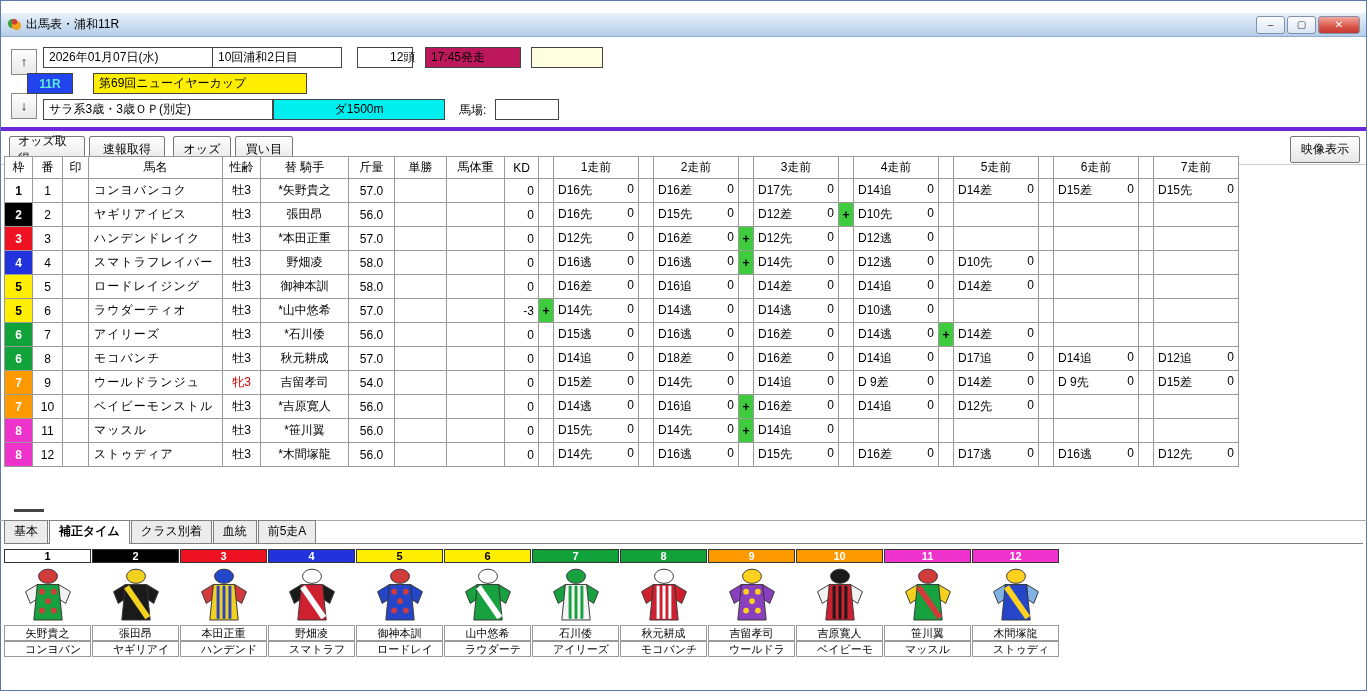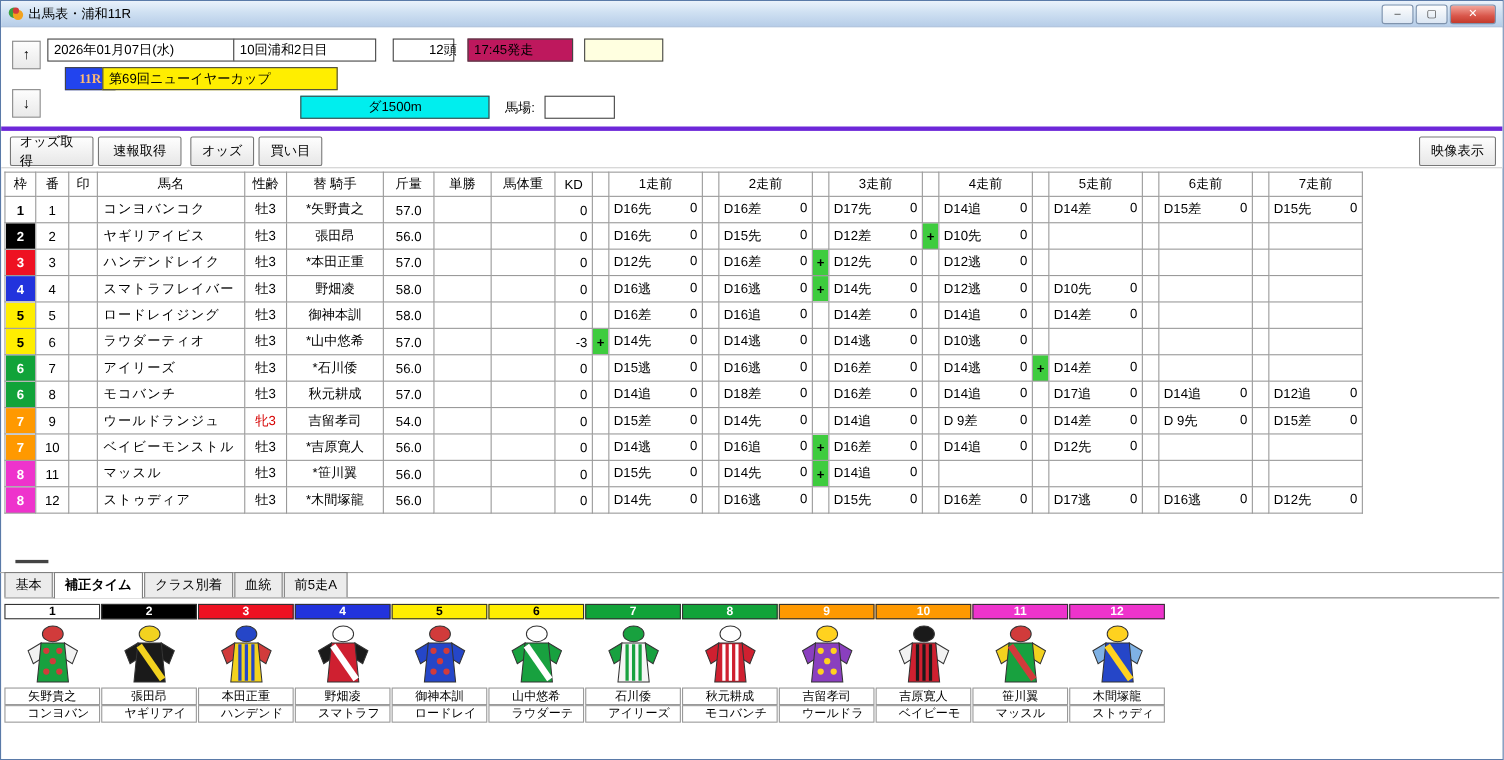--- a/index.html
+++ b/index.html
@@ -4,21 +4,21 @@
 <style>
   * { box-sizing: border-box; margin: 0; padding: 0; }
   html,body { width:1367px; height:691px; }
   body {
     font-family: "Liberation Sans", "DejaVu Sans", sans-serif;
     font-size: 12px; color:#000; background:#fff; overflow:hidden;
     border:1px solid #5a7aa8;
   }
   
   .titlebar { height:24px; background:linear-gradient(#eaf2fb,#cfe0f2 45%,#b6cde8);
-    display:flex; align-items:center; padding:0 4px; border-bottom:1px solid #93afd0; }
+    display:flex; align-items:center; padding:0 4px; border-bottom:1px solid #93afd0;margin-top:12px; }
   .app-icon { width:15px; height:15px; margin:0 4px 0 2px; }
   .title-text { font-size:12px; }
   .win-btns { margin-left:auto; display:flex; gap:2px; padding-right:2px; }
   .win-btn { width:29px; height:18px; border:1px solid #7f93ad; border-radius:3px;
     background:linear-gradient(#fdfdfd,#dbe6f3); display:flex; align-items:center;
     justify-content:center; font-size:10px; color:#333; }
   .win-btn.close { width:42px; background:linear-gradient(#f3a79d,#d9564a 60%,#c33a2c); color:#fff; }
   
   .header-panel { position:relative; height:90px; background:#fff; }
   .arrow-btn { position:absolute; left:10px; width:26px; height:26px; border:1px solid #888;
@@ -86,23 +86,24 @@
 <div class="header-panel">
   <div class="arrow-btn" style="top:12px;">↑</div>
   <div class="arrow-btn" style="top:56px;">↓</div>
 
   <div class="fbox" style="left:42px; top:10px; width:170px;">2026年01月07日(水)</div>
   <div class="fbox" style="left:211px; top:10px; width:130px;">10回浦和2日目</div>
   <div class="fbox" style="left:356px; top:10px; width:56px;padding-left:32px;">12頭</div>
   <div class="fbox" style="left:424px; top:10px; width:96px; background:#be185d;">17:45発走</div>
   <div class="fbox" style="left:530px; top:10px; width:72px; background:#ffffe0;"></div>
 
-  <div class="fbox" style="left:58px; top:36px; width:46px; background:#2244ee; color:#fdba74; font-weight:bold; justify-content:center;font-family:Liberation Serif, serif;">11R</div>
+  <div class="fbox" style="left:26px; top:36px; width:46px; background:#2244ee; color:#5eead4; font-weight:bold; justify-content:center;">11R</div>
   <div class="fbox" style="left:92px; top:36px; width:214px; background:#ffee00;">第69回ニューイヤーカップ</div>
 
+  <div class="fbox" style="left:42px; top:62px; width:230px;">サラ系3歳・3歳ＯＰ(別定)</div>
   <div class="fbox" style="left:272px; top:62px; width:172px; background:#00eeee; justify-content:center;">ダ1500m</div>
   <div class="ftext" style="left:458px; top:65px;">馬場:</div>
   <div class="fbox" style="left:494px; top:62px; width:64px;"></div>
 </div>
 
 <div class="toolbar">
   <div class="tbtn" style="left:8px;   width:76px;">オッズ取得</div>
   <div class="tbtn" style="left:88px;  width:76px;">速報取得</div>
   <div class="tbtn" style="left:172px; width:58px;">オッズ</div>
   <div class="tbtn" style="left:234px; width:58px;">買い目</div>

